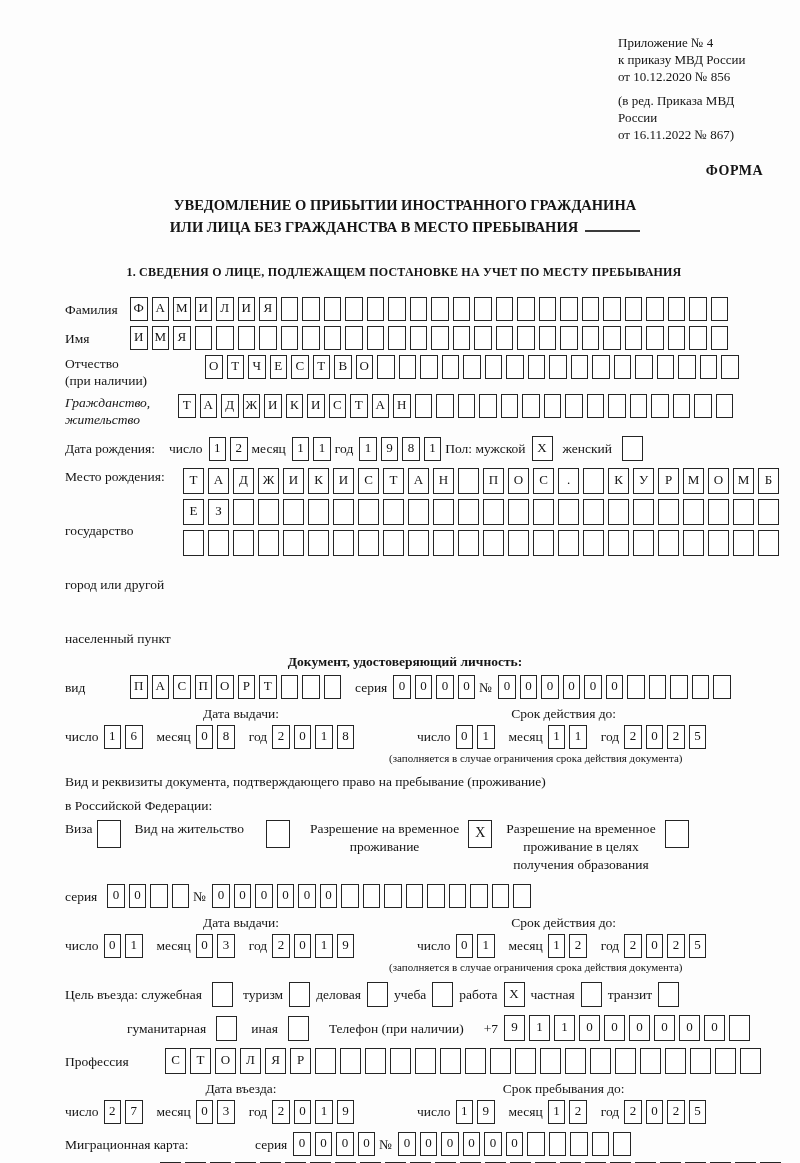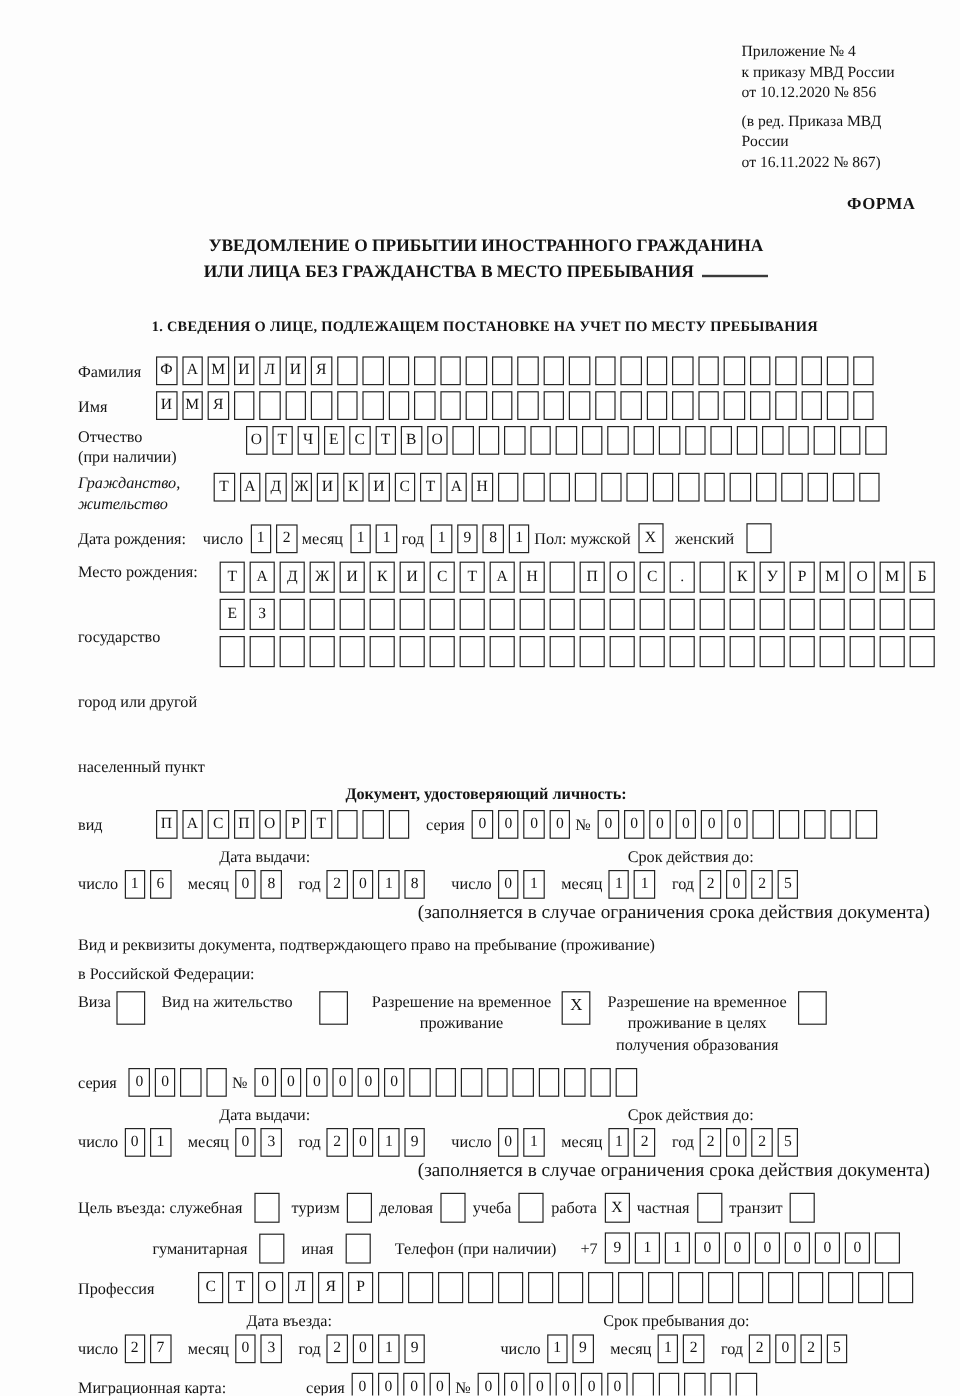--- a/index.html
+++ b/index.html
@@ -29,21 +29,21 @@
   .gap6{width:6px;} .gap10{width:10px;} .gap14{width:14px;} .gap20{width:20px;}
   .stack{display:flex;flex-direction:column;} 
   .dochead{font-weight:bold;text-align:center;margin-top:7px;margin-left:-30px;}
   .dblock{display:flex;margin-top:7px;}
   .dcol{display:flex;flex-direction:column;}
   .dcol1{width:352px;}
   .dhead{text-align:center;margin-bottom:3px;}
   .dline{display:flex;align-items:center;}
   .dline .t{margin-right:5px;margin-left:10px;}
   .dline .t:first-child{margin-left:0;}
-  .dnote{font-size:16px;margin-top:3px;white-space:nowrap;margin-left:-28px;}
+  .dnote{font-size:11px;margin-top:3px;white-space:nowrap;margin-left:-28px;}
   .plain{margin-top:8px;line-height:20px;}
   .ckrow{display:flex;align-items:flex-start;margin-top:4px;}
   .ckitem{display:flex;align-items:flex-start;}
   .ckitem .txt{text-align:center;line-height:18px;}
   .ckitem .cells{margin-left:9px;margin-top:0;}
   .sp{flex:0 0 auto;}
   .svedrow{display:flex;align-items:flex-start;margin-top:6px;}
   .svedlbl{width:95px;line-height:21px;flex:0 0 auto;}
   .svedcells .cells{margin-bottom:6px;}
 </style>

